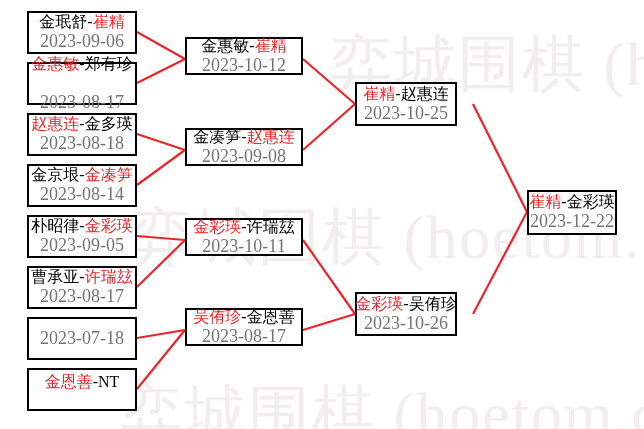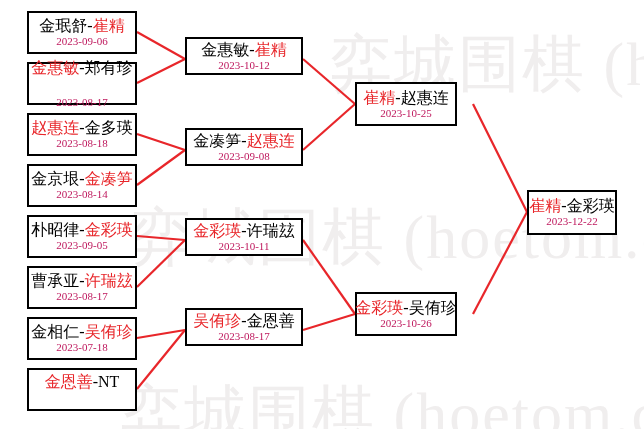--- a/index.html
+++ b/index.html
@@ -42,22 +42,22 @@
     justify-content:center;
     line-height:1.12;
   }
   .players{
     font-size:16px;
     color:#000000;
     white-space:nowrap;
     text-align:left;
   }
   .date{
-    font-size:11px;
-    color:#be185d;
+    font-size:18px;
+    color:#737373;
     white-space:nowrap;
     text-align:center;
     letter-spacing:0px;
     font-family:"Liberation Serif","DejaVu Serif",serif;
   }
   .w{color:#e8262a;}
   .sep{color:#000000;}
   .r1{left:27px;width:110px;height:43px;}
   .r2{left:185px;width:118px;height:38px;}
   .r3{left:355px;width:102px;height:44px;}
@@ -119,21 +119,20 @@
     <div class="players"><span>朴昭律</span><span class="sep">-</span><span class="w">金彩瑛</span></div>
     <div class="date">2023-09-05</div>
   </div>
 
   <div class="match r1" style="top:266px;">
     <div class="players"><span>曹承亚</span><span class="sep">-</span><span class="w">许瑞玆</span></div>
     <div class="date">2023-08-17</div>
   </div>
 
   <div class="match r1" style="top:317px;">
-    <div class="players"><span>金相仁</span><span class="sep">-</span><span class="w">吴侑珍</span></div>
     <div class="date">2023-07-18</div>
   </div>
 
   <div class="match r1" style="top:368px;">
     <div class="players"><span class="w">金恩善</span><span class="sep">-</span><span>NT</span></div>
     <div class="date empty-line"></div>
   </div>
 
   <div class="match r2" style="top:37px;">
     <div class="players"><span>金惠敏</span><span class="sep">-</span><span class="w">崔精</span></div>

